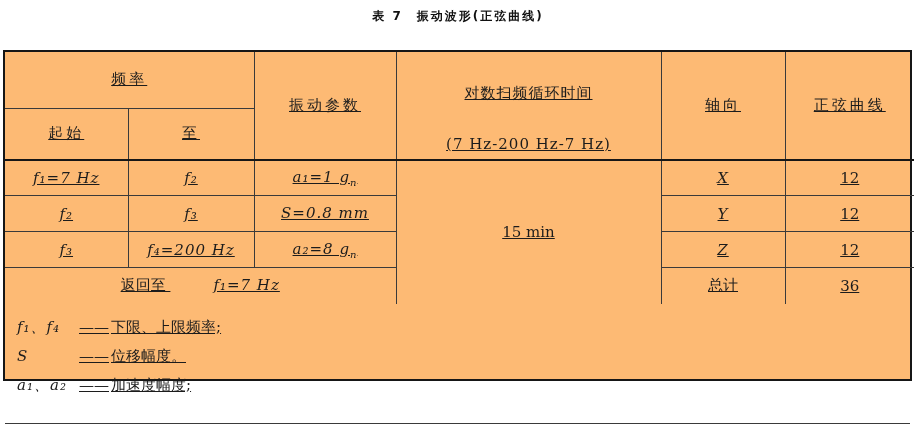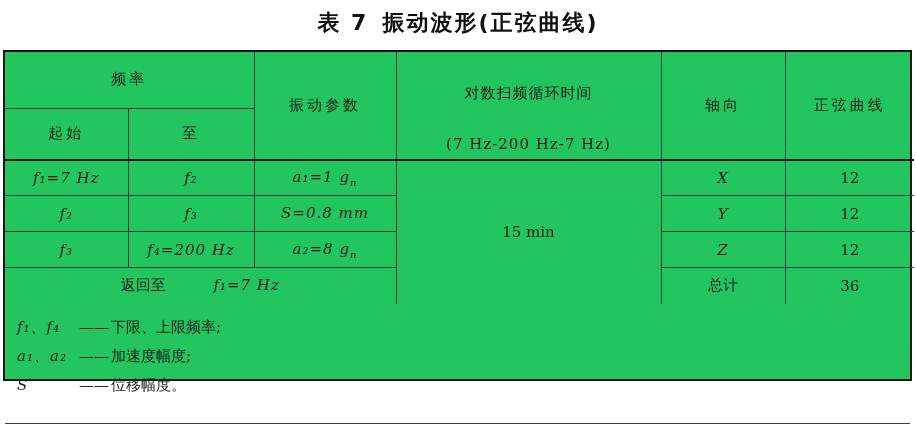--- a/index.html
+++ b/index.html
@@ -10,31 +10,32 @@
     background:#ffffff;
     color:#1c1c1c;
     font-family:"DejaVu Serif", serif;
     overflow:hidden;
   }
   .title {
     padding-top:8px;
     text-align:center;
     font-family:"DejaVu Sans", sans-serif;
     font-weight:bold;
-    font-size:22px;
+    font-size:12px;
     letter-spacing:2px;
     color:#111;
   }
   .title .t-gap { display:inline-block; width:14px; }
   .tablewrap {
     position:absolute;
     left:3px; top:50px;
     width:909px; height:331px;
     border:2px solid #161616;
-    background:#22c55e;
+    background:#fdba74;
+    text-decoration:underline;
   }
   table.tbl {
     width:100%;
     border-collapse:collapse;
     border-style:hidden; 
     table-layout:fixed;
   }
   .tbl th, .tbl td {
     border:1px solid #3a3a3a;
     text-align:center;
@@ -146,24 +147,24 @@
           <td>36</td>
         </tr>
       </tbody>
     </table>
 
     <div class="notes">
       <div class="legend-line">
         <span class="legend-sym">f₁、f₄</span><span class="legend-dash">——</span><span>下限、上限频率;</span>
       </div>
       <div class="legend-line">
-        <span class="legend-sym">a₁、a₂</span><span class="legend-dash">——</span><span>加速度幅度;</span>
+        <span class="legend-sym">S</span><span class="legend-dash">——</span><span>位移幅度。</span>
       </div>
       <div class="legend-line">
-        <span class="legend-sym">S</span><span class="legend-dash">——</span><span>位移幅度。</span>
+        <span class="legend-sym">a₁、a₂</span><span class="legend-dash">——</span><span>加速度幅度;</span>
       </div>
     </div>
 
     <div class="note-row">
       <span class="note-label">注:</span>
     </div>
   </div>
 
 </div>
 

